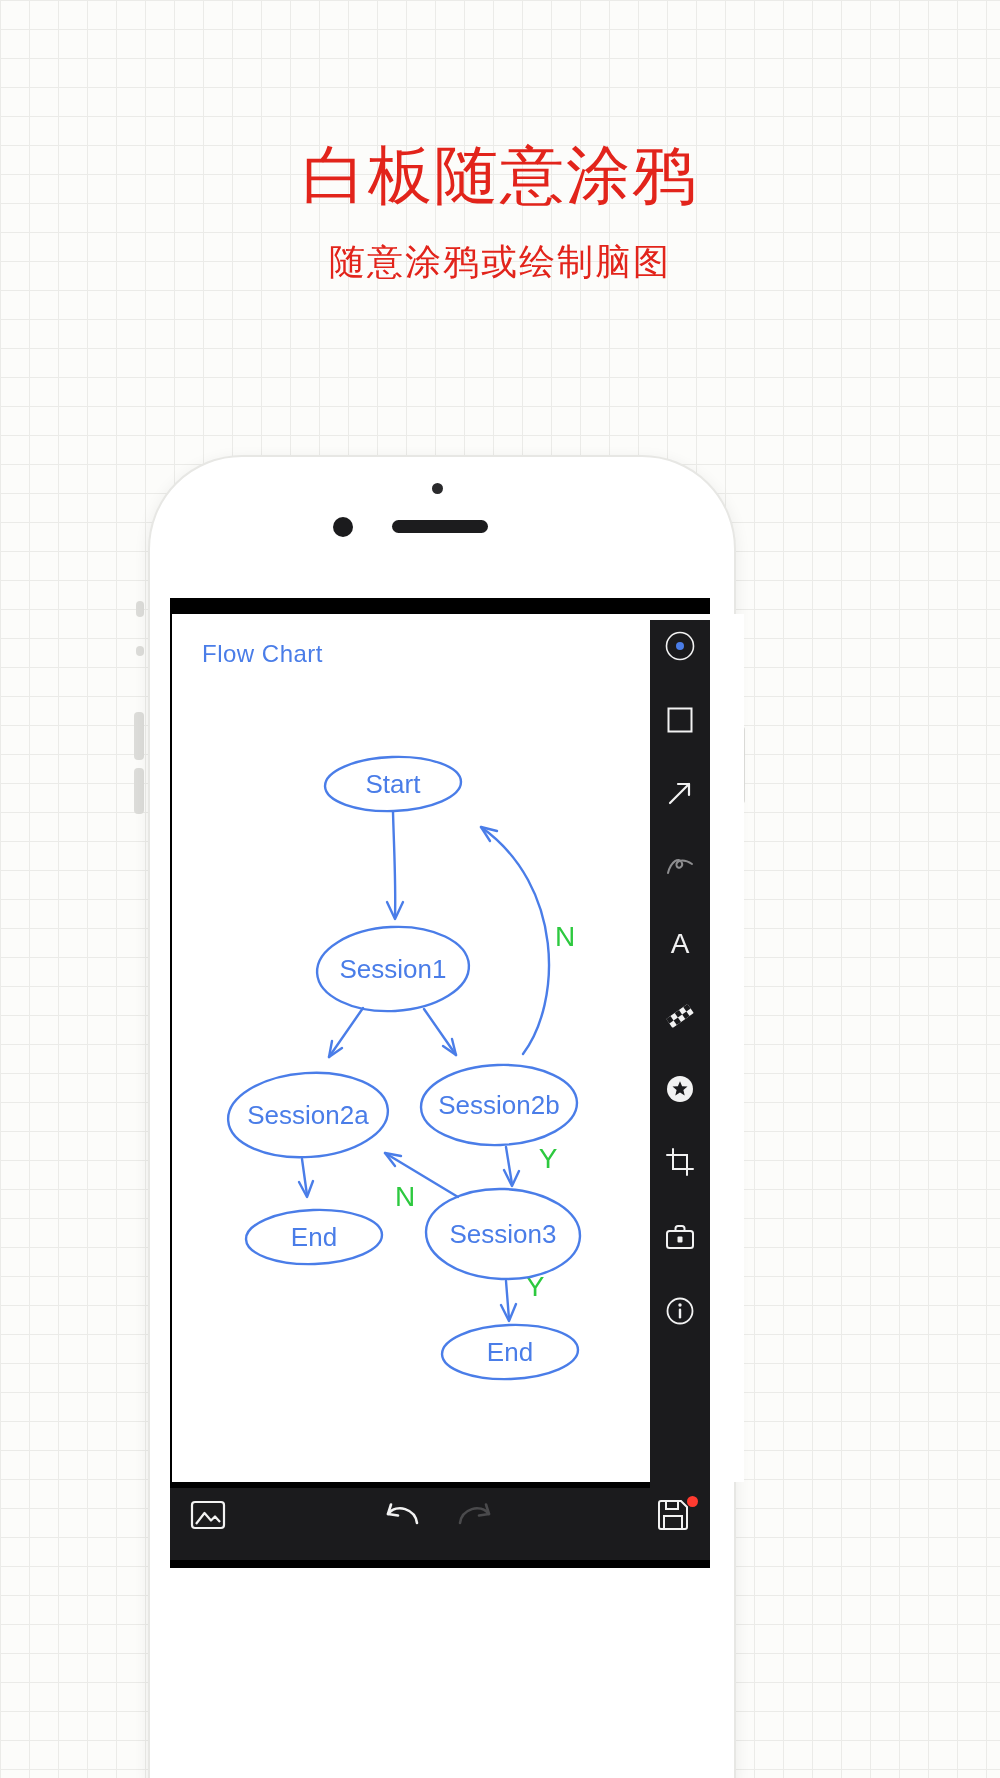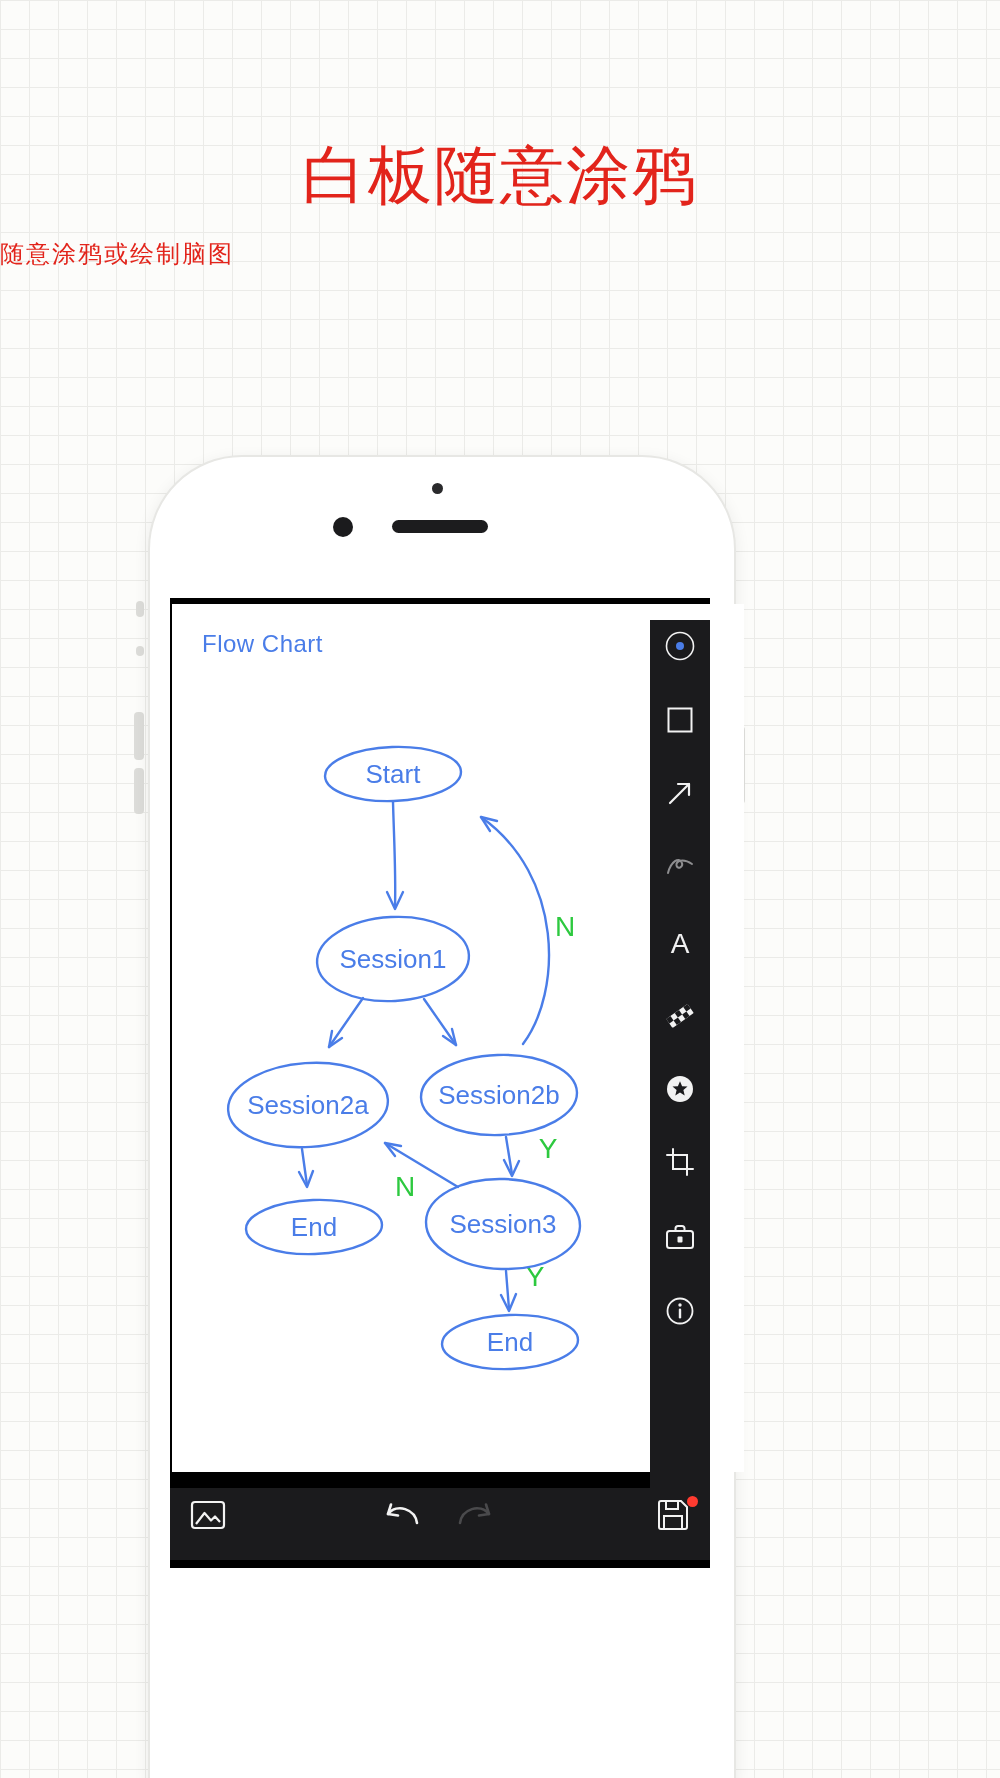--- a/index.html
+++ b/index.html
@@ -11,34 +11,34 @@
       linear-gradient(#ebebe8 1px, transparent 1px),
       linear-gradient(90deg, #ebebe8 1px, transparent 1px);
     background-size:29px 29px;
     font-family:"Liberation Sans", sans-serif;
   }
   .hero-title {
     position:absolute; top:132px; left:0; width:100%; text-align:center;
     font-size:64px; font-weight:normal; letter-spacing:2px; color:var(--accent,#e2241b);
   }
   .hero-subtitle {
-    position:absolute; top:238px; left:0; width:100%; 
-    font-size:24px; letter-spacing:2px; color:var(--accent,#e2241b);
+    position:absolute; top:238px; left:0; width:100%; text-align:center;
+    font-size:36px; letter-spacing:2px; color:var(--accent,#e2241b);
   }
   .side-button { position:absolute; background:#dcdcd9; border-radius:4px; z-index:1; }
   .phone {
     position:absolute; left:148px; top:455px; width:588px; height:1330px;
     background:#fff; border:2px solid #e7e7e4; border-radius:94px 94px 0 0;
     box-shadow:0 4px 16px rgba(0,0,0,0.07); z-index:2;
   }
   .sensor-dot { position:absolute; left:282px; top:26px; width:11px; height:11px; border-radius:50%; background:#2a2a2c; }
   .camera-dot { position:absolute; left:183px; top:60px; width:20px; height:20px; border-radius:50%; background:#1b1b1d; }
   .speaker { position:absolute; left:242px; top:63px; width:96px; height:13px; border-radius:7px; background:#1c1c1e; }
   .screen { position:absolute; left:20px; top:141px; width:540px; height:970px; background:#000; }
-  .canvas { position:absolute; left:2px; top:6px; width:572px; height:868px; background:#fff; }
+  .canvas { position:absolute; left:2px; top:16px; width:572px; height:868px; background:#fff; }
   .canvas-title { position:absolute; left:30px; top:26px; font-size:24px; color:var(--ink,#4a7de8); letter-spacing:0.5px; }
   .sketch { position:absolute; left:0; top:0; }
   .ink { stroke:var(--ink,#4a7de8); fill:none; stroke-width:2.4; stroke-linecap:round; stroke-linejoin:round; }
   .node-text { fill:var(--ink,#4a7de8); font-family:"Liberation Sans",sans-serif; font-size:26px; text-anchor:middle; }
   .edge-text { fill:var(--branch,#2dc93f); font-family:"Liberation Sans",sans-serif; font-size:28px; text-anchor:middle; }
   .sidebar { position:absolute; left:480px; top:22px; width:60px; height:868px; background:#1b1b1d; }
   .tool { position:absolute; left:8px; width:44px; height:44px; display:flex; align-items:center; justify-content:center; cursor:pointer; }
   .tool-letter { color:#f2f2f2; font-size:28px; }
   .toolbar { position:absolute; left:0; top:890px; width:540px; height:72px; background:#1b1b1d; }
   .tbtn { position:absolute; top:6px; width:46px; height:46px; display:flex; align-items:center; justify-content:center; cursor:pointer; }

